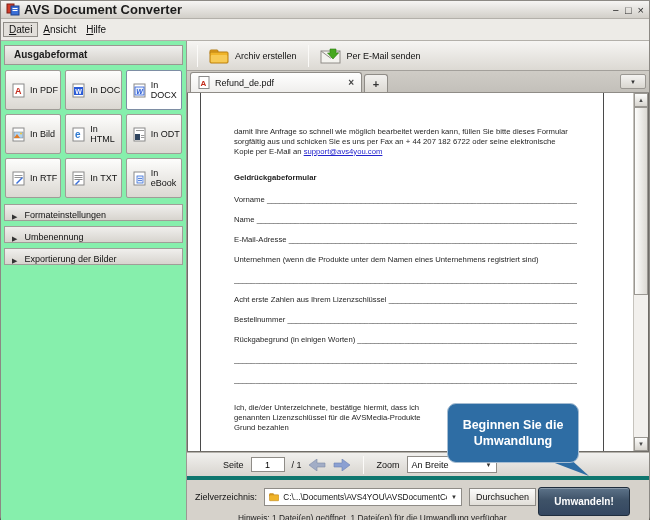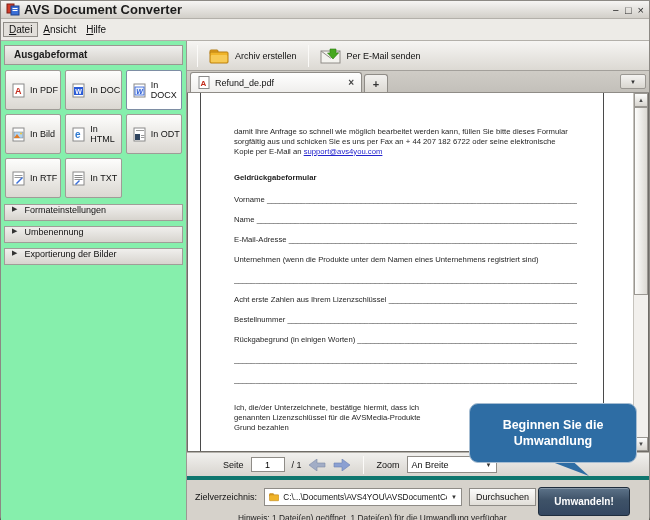--- a/index.html
+++ b/index.html
@@ -29,21 +29,21 @@
                border:1px solid #9a9792; font-size:10px; font-weight:bold; color:#1c1c1c;
                line-height:18px; padding-left:9px; }
   .fmt-grid { display:grid; grid-template-columns:repeat(3,1fr); gap:4px; padding:1px 2px; }
   .fmt-btn { height:40px; display:flex; align-items:center; gap:4px; padding-left:5px;
              background:linear-gradient(#fdfdfc,#dbd8d2); border:1px solid #9f9c97;
              border-radius:2px; font-size:9px; color:#111; }
   .fmt-btn.selected { background:#ffffff; border:1px solid #7e8ea4; box-shadow:inset 0 0 0 1px #fff; }
   .fmt-icon { width:15px; height:15px; flex:none; }
   .accordion { margin:5px 1px 0; height:17px; background:linear-gradient(#f0efed,#d7d4ce);
                border:1px solid #a09d98; font-size:9px; color:#111; display:flex;
-               align-items:flex-start; gap:7px; padding-left:7px; }
+               align-items:flex-end; gap:7px; padding-left:7px; }
   .acc-arrow { font-size:7px; color:#333; line-height:1; }
 
   .content { flex:1; display:flex; flex-direction:column; }
 
   
   .toolbar { height:30px; background:linear-gradient(#f6f5f3,#dcd9d3);
              border-bottom:1px solid #a3a09b; display:flex; align-items:center; padding-left:10px; }
   .tb-btn { display:flex; align-items:center; gap:6px; padding:2px 11px; }
   .tb-label { font-size:9px; line-height:10px; color:#111; }
   .tb-sep { width:1px; height:22px; background:#b2afa9; border-right:1px solid #fbfaf8; }
@@ -107,21 +107,21 @@
   .browse-btn { height:18px; padding:0 6px; background:linear-gradient(#fbfbfa,#e2dfd9);
                 border:1px solid #8f8c87; font-size:9px; display:flex; align-items:center; }
   .convert-btn { position:absolute; right:19px; top:7px; width:92px; height:29px;
                  background:linear-gradient(#5d7389,#3e5268 45%,#344760);
                  border:1px solid #1f2d3d; border-radius:3px; color:#fff;
                  font-size:10px; font-weight:bold; display:flex; align-items:center;
                  justify-content:center; box-shadow:inset 0 1px 0 rgba(255,255,255,.28); }
   .hint { margin-top:7px; font-size:8.4px; color:#1c1c1c;padding-left:43px; }
 
   
-  .tooltip { position:absolute; left:468px; top:402px; width:168px; height:60px; z-index:50;
+  .tooltip { position:absolute; left:446px; top:402px; width:132px; height:60px; z-index:50;
              background:#2e6da4; border:1px solid #a6bdd2; border-radius:9px; color:#fff;
              font-size:12.5px; font-weight:bold; line-height:16px; text-align:center;
              display:flex; align-items:center; justify-content:center; padding:0 9px; }
   .tooltip-tail { position:absolute; left:546px; top:459px; width:42px; height:16px; z-index:49;
                   background:#2e6da4; clip-path:polygon(0 0, 100% 100%, 58% 0); }
 </style>
 </head>
 <body>
 
 <div class="window">
@@ -222,20 +222,29 @@
           <svg class="fmt-icon" viewBox="0 0 15 15">
             <rect x="2" y="1" width="11" height="13" fill="#fff" stroke="#8a8a8a"></rect>
             <rect x="3.5" y="4" width="8" height="1" fill="#8a8a8a"></rect>
             <rect x="3.5" y="6" width="8" height="1" fill="#8a8a8a"></rect>
             <rect x="3.5" y="8" width="8" height="1" fill="#8a8a8a"></rect>
             <path d="M4 13 L8 9 L9 10 L5 14 Z" fill="#3a6fd8"></path>
           </svg>
           <span>In TXT</span>
         </div>
 
+        <div class="fmt-btn">
+          <svg class="fmt-icon" viewBox="0 0 15 15">
+            <rect x="2" y="1" width="11" height="13" fill="#fff" stroke="#8a8a8a"></rect>
+            <rect x="5" y="5" width="6" height="7" fill="#e8eef8" stroke="#3a6fd8" stroke-width="0.8"></rect>
+            <rect x="6" y="7" width="4" height="0.8" fill="#3a6fd8"></rect>
+            <rect x="6" y="9" width="4" height="0.8" fill="#3a6fd8"></rect>
+          </svg>
+          <span>In eBook</span>
+        </div>
       </div>
 
       <div class="accordion">
         <span class="acc-arrow">▶</span>
         <span>Formateinstellungen</span>
       </div>
       <div class="accordion">
         <span class="acc-arrow">▶</span>
         <span>Umbenennung</span>
       </div>

